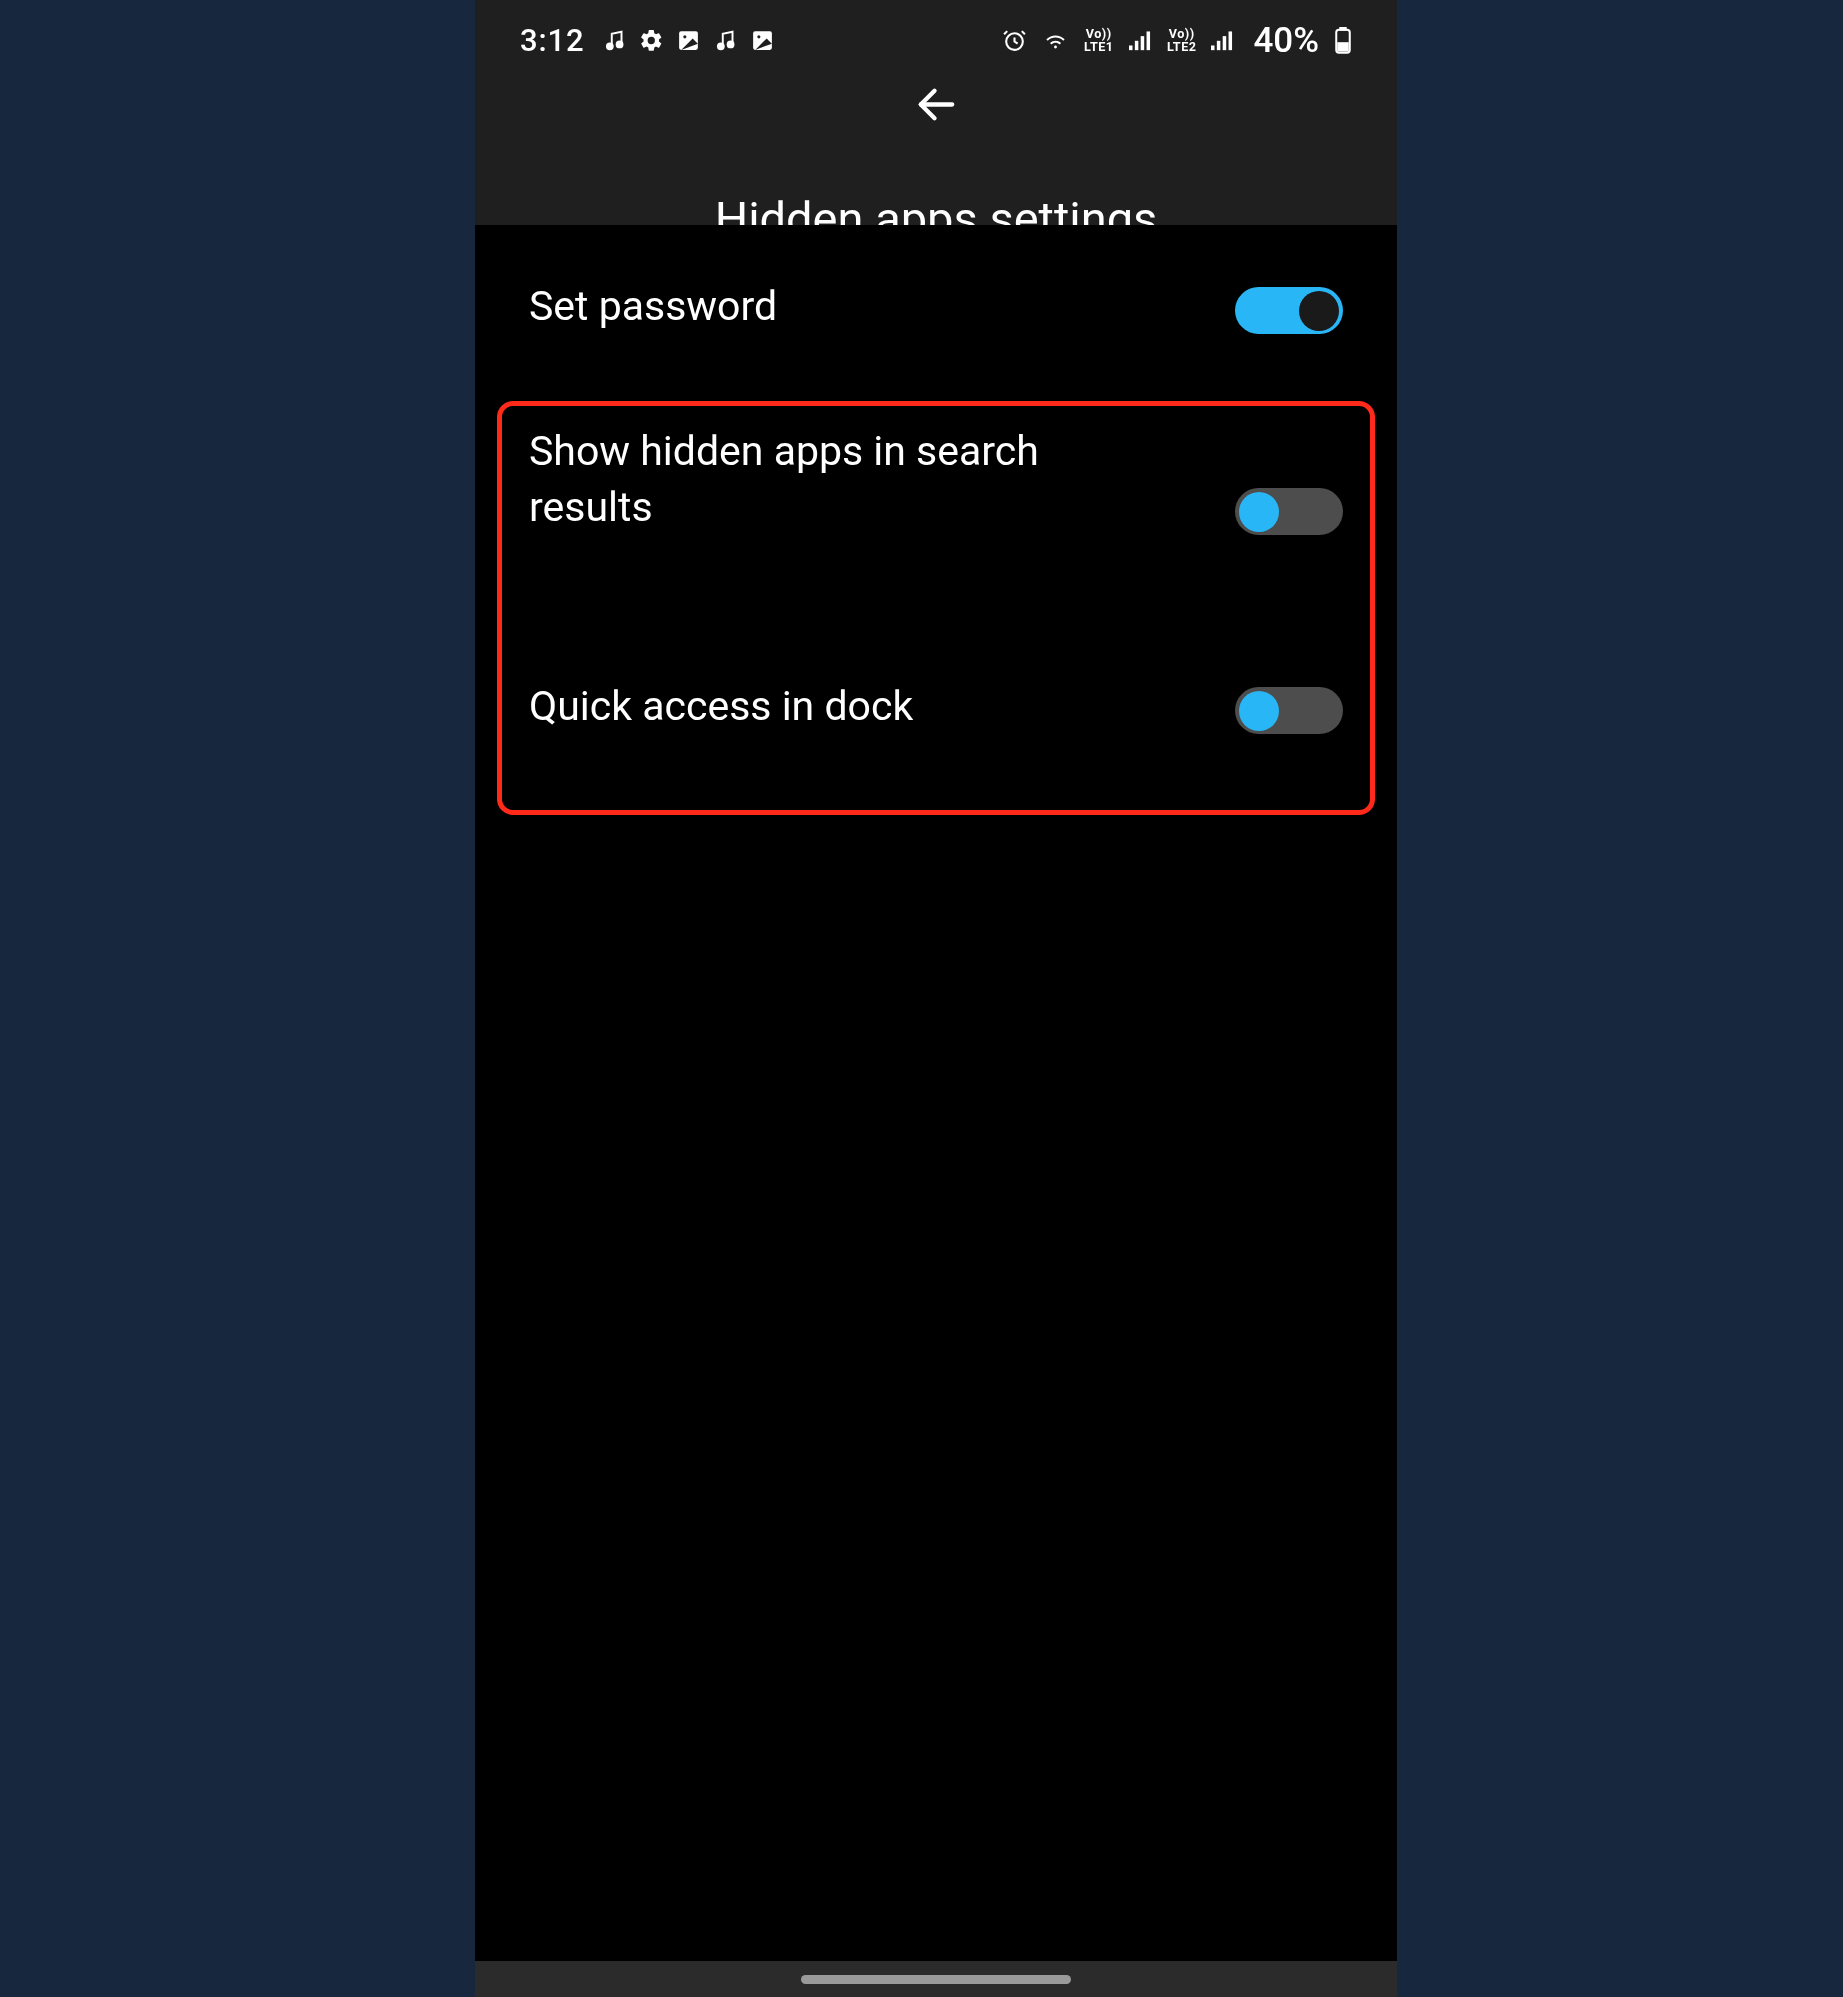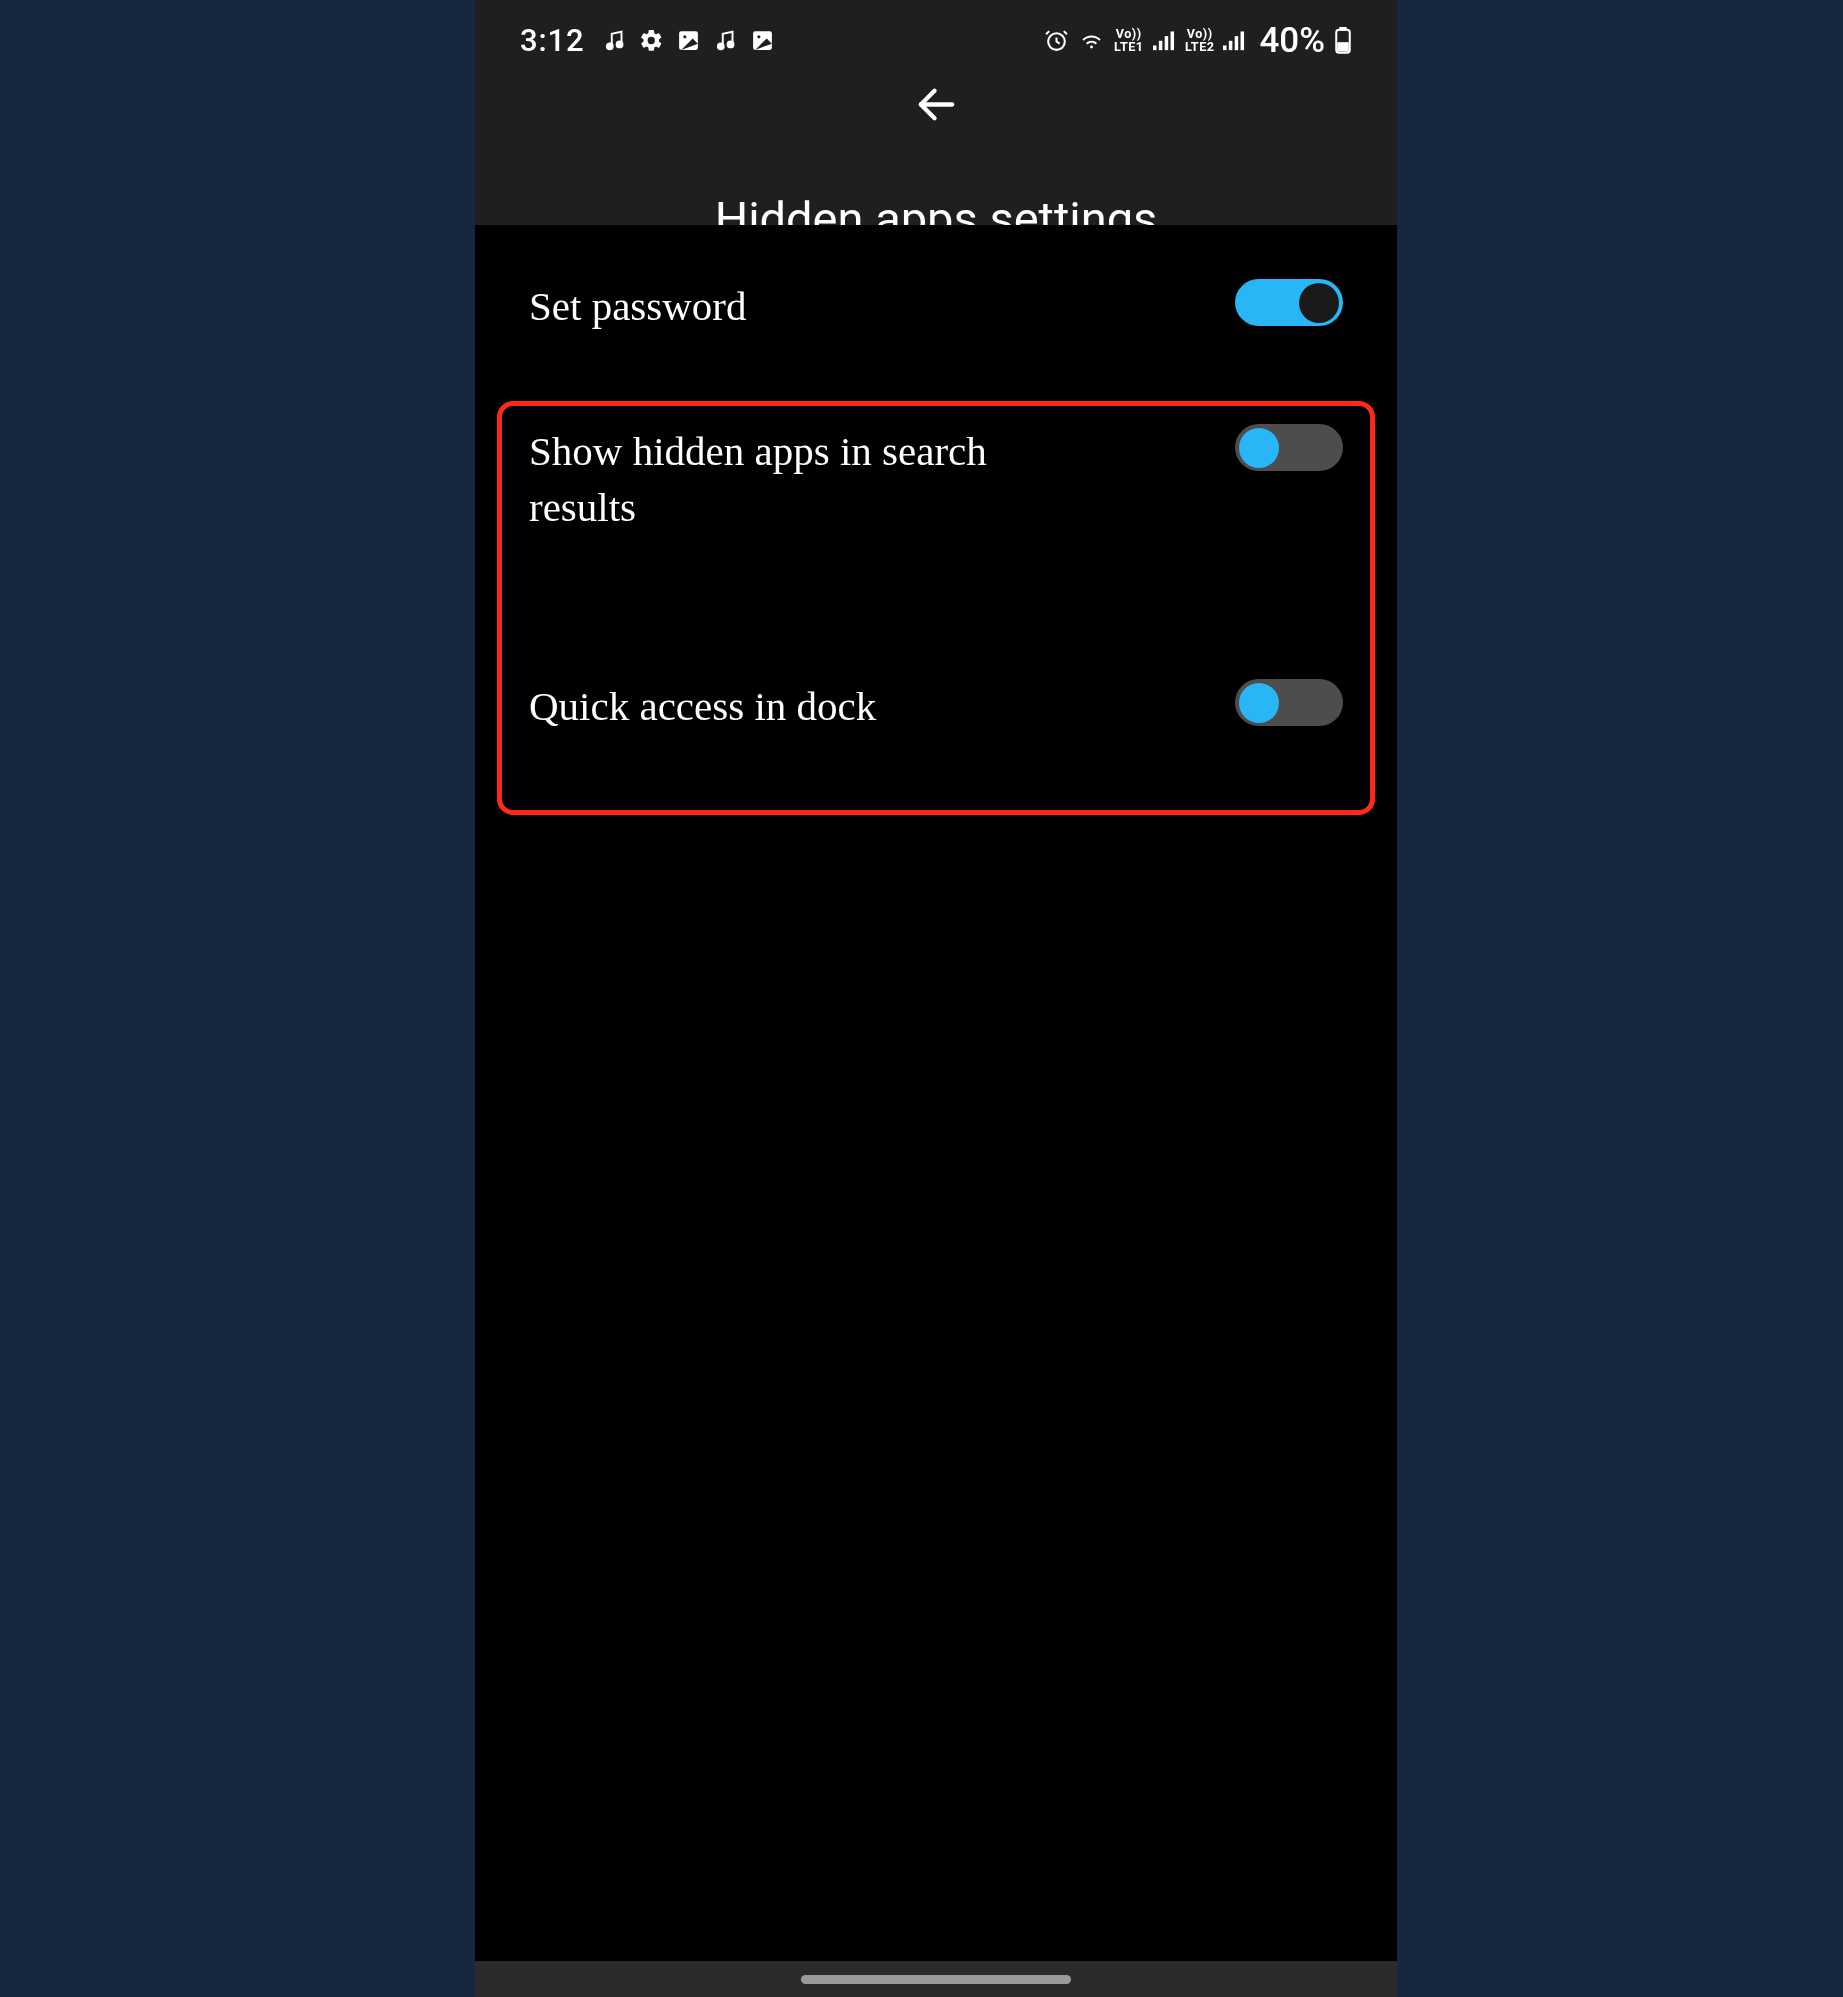--- a/index.html
+++ b/index.html
@@ -60,21 +60,21 @@
     padding: 0 45px 0 45px;
     color: var(--text);
     font-size: 31px;
     font-weight: 500;
   }
   .status-left, .status-right {
     display: flex;
     align-items: center;
     gap: 12.6px;
   }
-  .status-right { gap: 9px; }
+  .status-right { gap: 15px; }
   .status-time { margin-right: 5.4px; letter-spacing: 0.9px; }
   .sicon { display:inline-flex; align-items:center; justify-content:center; }
   .sicon svg { display:block; }
   .lte-stack {
     display: flex;
     flex-direction: column;
     align-items: center;
     font-size: 12.6px;
     line-height: 12.6px;
     font-weight: 700;
@@ -110,24 +110,23 @@
   
   .content {
     flex: 1 1 auto;
     background: var(--bg-phone);
     padding: 18px 0 0 0;
     position: relative;
   }
 
   .setting-row {
     display: flex;
-    align-items: flex-start;
+    align-items: flex-end;
     justify-content: space-between;
     padding: 36px 54px 36px 54px;
-    font-family: Liberation Serif, serif;
   }
   .setting-label {
     color: var(--text);
     font-size: 41px;
     font-weight: 400;
     line-height: 1.35;
     max-width: 648px;
   }
 
   

